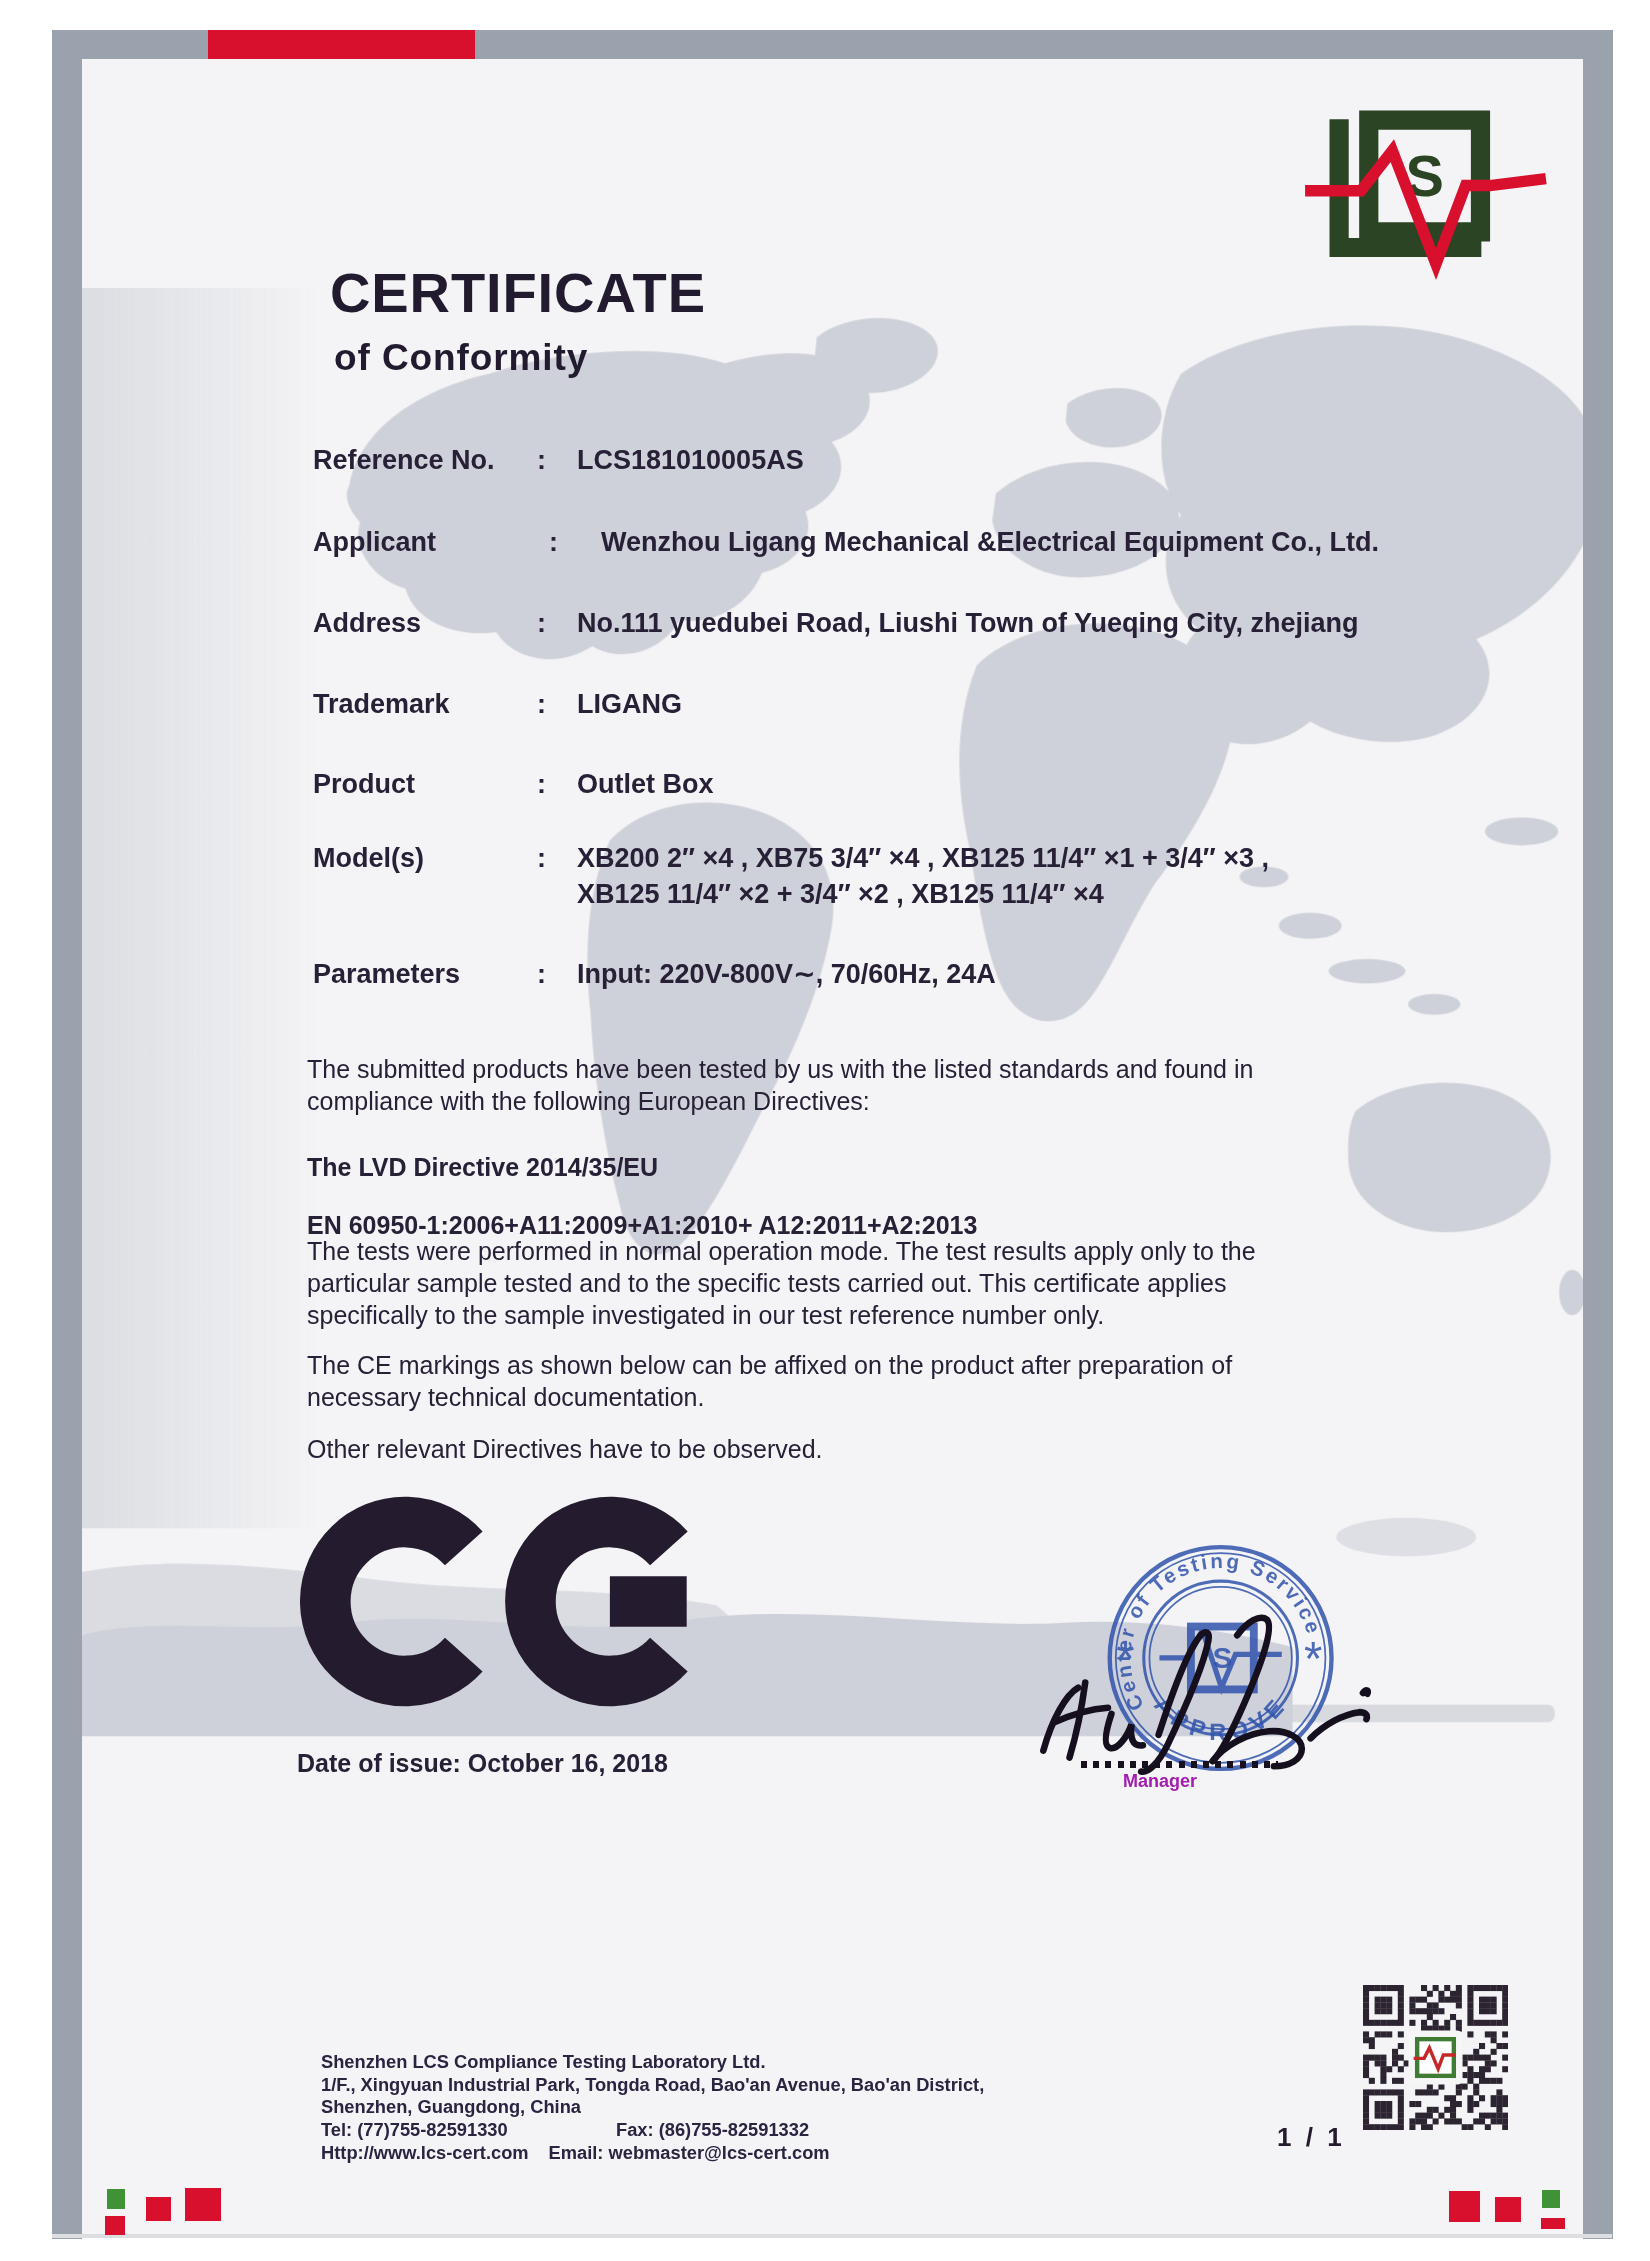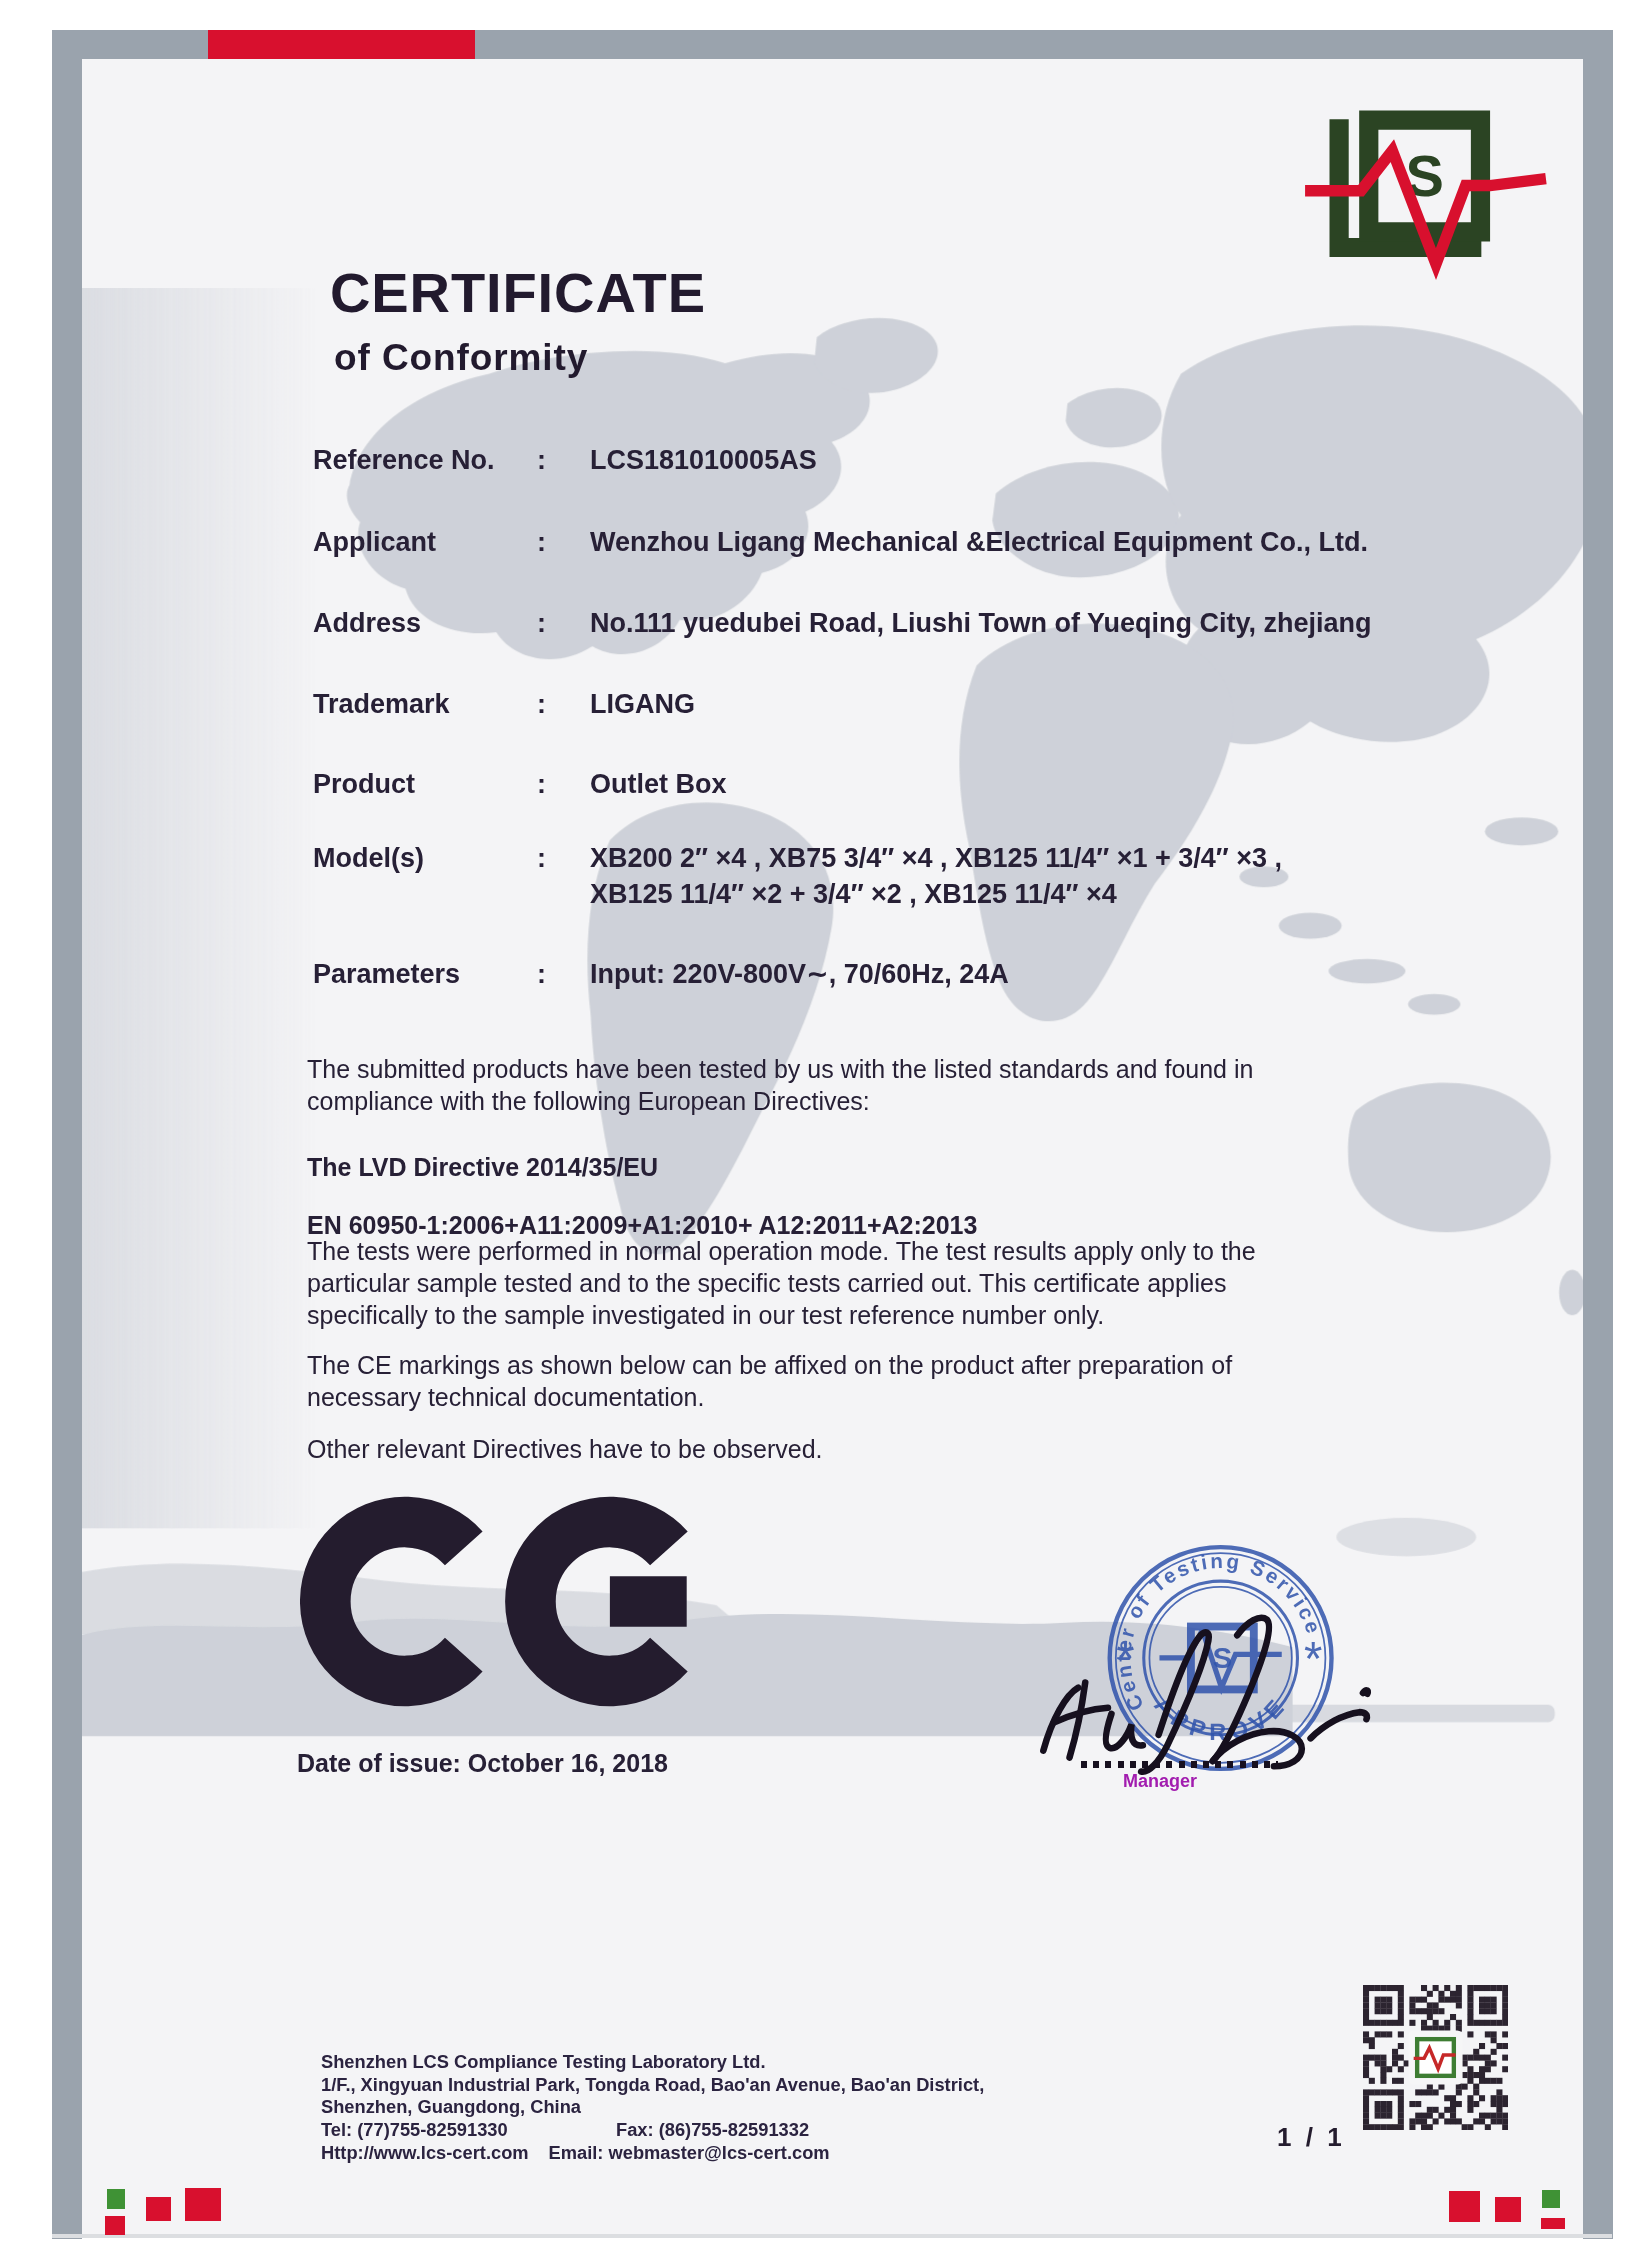--- a/index.html
+++ b/index.html
@@ -11,21 +11,21 @@
   .inner-bg{position:absolute;left:82px;top:59px;width:1501px;height:2177px;background:#f4f4f6;}
   .red-seg{position:absolute;left:208px;top:30px;width:267px;height:29px;background:#d8102e;}
   .bottom-line{position:absolute;left:52px;top:2234px;width:1560px;height:3.5px;background:#dcdee1;}
   
   .cert-title{position:absolute;left:330px;top:260px;font-size:56px;font-weight:700;letter-spacing:0.9px;color:#221a2e;}
   .cert-sub{position:absolute;left:334px;top:337px;font-size:37px;font-weight:700;letter-spacing:0.9px;color:#221a2e;}
   
   .field-row{position:absolute;left:313px;width:1109px;display:flex;font-size:27px;font-weight:700;color:#272036;line-height:36px;}
   .f-label{width:224px;flex:none;}
   .f-colon{width:40px;flex:none;}
-  .f-value{flex:1;white-space:pre-line;margin-left:13px;}
+  .f-value{flex:1;white-space:pre-line;}
   
   .para{position:absolute;left:307px;width:1035px;font-size:25px;line-height:32px;font-weight:400;color:#272036;}
   .para-b{font-weight:700;}
   .date-line{position:absolute;left:297px;top:1749px;font-size:25px;font-weight:700;color:#272036;}
   
   .dotted-line{position:absolute;left:1081px;top:1761px;width:197px;height:7px;
     background:repeating-linear-gradient(90deg,#17101f 0 6.1px,transparent 6.1px 12.2px);}
   .manager{position:absolute;left:1123px;top:1771px;font-size:18px;font-weight:600;color:#a21caf;}
   
   .foot-line{position:absolute;left:321px;font-size:18.3px;font-weight:700;color:#2b2340;line-height:23px;white-space:nowrap;}
@@ -88,21 +88,21 @@
   </svg>
 
   <div class="cert-title">CERTIFICATE</div>
   <div class="cert-sub">of Conformity</div>
 
   <div class="field-row" style="top:442px;">
     <span class="f-label">Reference No.</span>
     <span class="f-colon">:</span>
     <span class="f-value">LCS181010005AS</span>
   </div>
-  <div class="field-row" style="top:524px;">
+  <div class="field-row" style="top:524px;gap:12px;">
     <span class="f-label">Applicant</span>
     <span class="f-colon">:</span>
     <span class="f-value">Wenzhou Ligang Mechanical &amp;Electrical Equipment Co., Ltd.</span>
   </div>
   <div class="field-row" style="top:605px;">
     <span class="f-label">Address</span>
     <span class="f-colon">:</span>
     <span class="f-value">No.111 yuedubei Road, Liushi Town of Yueqing City, zhejiang</span>
   </div>
   <div class="field-row" style="top:686px;">

